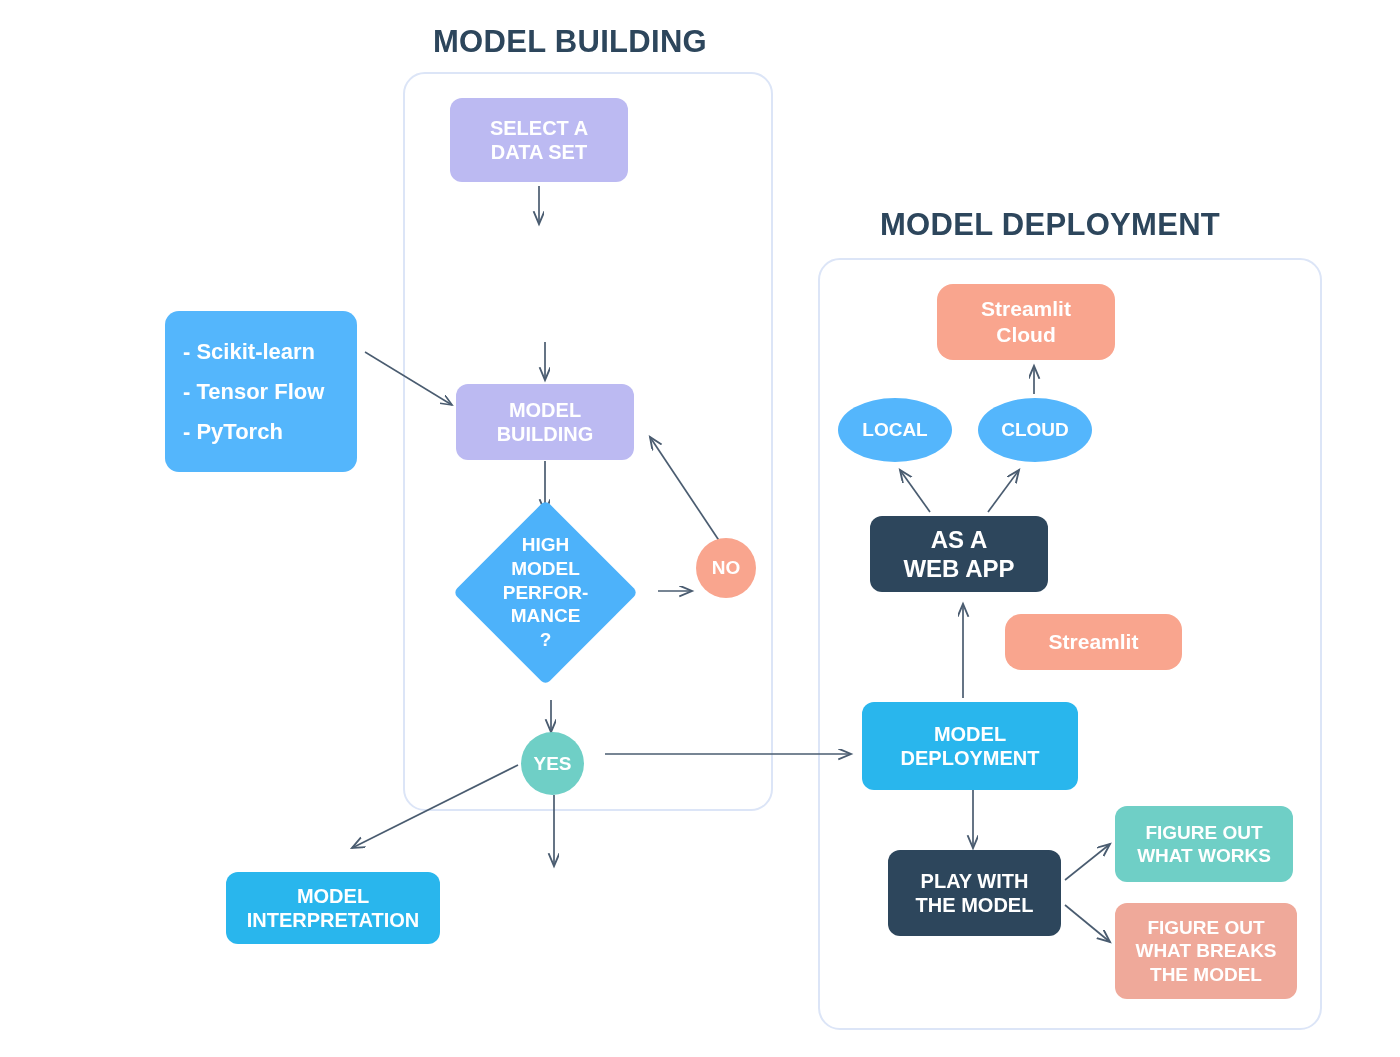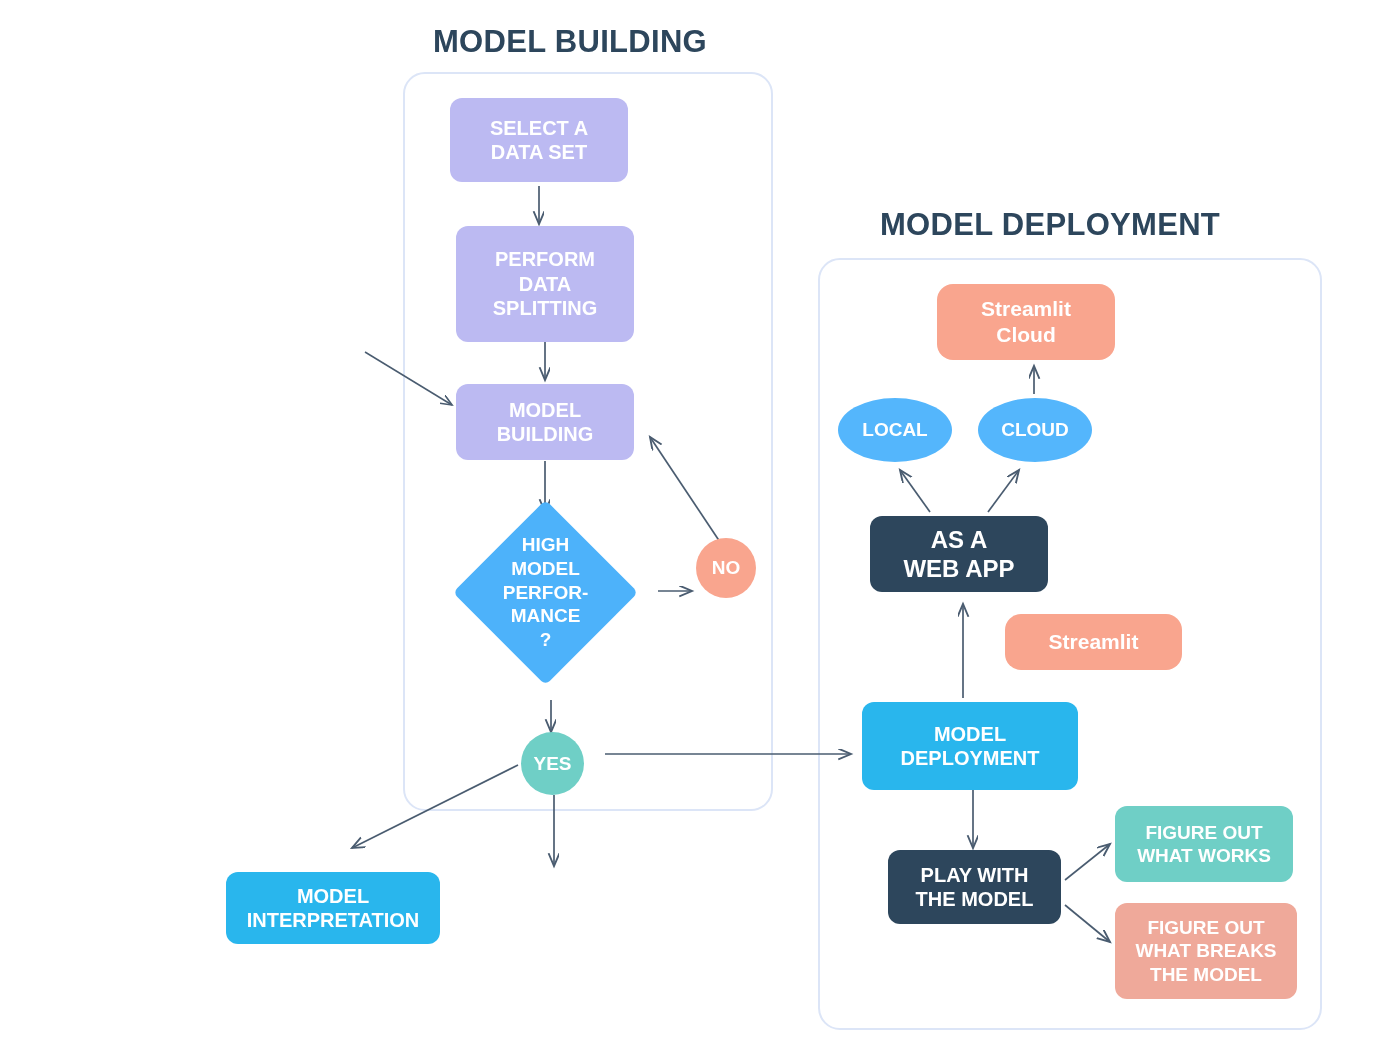--- a/index.html
+++ b/index.html
@@ -154,23 +154,20 @@
     </g>
     <g stroke="#4A5C70" stroke-width="1.5" fill="none" marker-end="url(#ah)">
 
       <line x1="365" y1="352" x2="452" y2="405"></line>
     </g>
   </svg>
 
   <div class="node rounded" style="left:450px; top:98px; width:178px; height:84px; background:#BCBAF2; font-size:20px; white-space:pre-line;">SELECT A
 DATA SET</div>
 
-  <div class="node rounded" style="left:456px; top:226px; width:178px; height:116px; background:#BCBAF2; font-size:20px; white-space:pre-line;">PERFORM
-DATA
-SPLITTING</div>
 
   <div class="node rounded" style="left:456px; top:384px; width:178px; height:76px; background:#BCBAF2; font-size:20px; white-space:pre-line;">MODEL
 BUILDING</div>
 
   <div class="diamond-wrap" style="left:480px; top:527px; width:131px; height:131px;">
     <div class="diamond-shape"></div>
     <div class="diamond-label" style="white-space:pre-line;">HIGH
 MODEL
 PERFOR-
 MANCE
@@ -178,37 +175,42 @@
   </div>
 
   <div class="node circle" style="left:696px; top:538px; width:60px; height:60px; background:#F9A58E; font-size:19px;">NO</div>
 
   <div class="node circle" style="left:521px; top:732px; width:63px; height:63px; background:#6FCFC6; font-size:19px;">YES</div>
 
   <div class="node rounded" style="left:226px; top:872px; width:214px; height:72px; background:#29B6ED; font-size:20px; white-space:pre-line;">MODEL
 INTERPRETATION</div>
 
 
+  <div class="list-box" style="left:165px; top:311px; width:192px; height:161px;">
+    <span class="tcase">- Scikit-learn</span>
+    <span class="tcase">- Tensor Flow</span>
+    <span class="tcase">- PyTorch</span>
+  </div>
 
   <div class="node pill" style="left:937px; top:284px; width:178px; height:76px; background:#F9A58E; font-size:21px; white-space:pre-line;">Streamlit
 Cloud</div>
 
   <div class="node ellipse" style="left:838px; top:398px; width:114px; height:64px; background:#54B6FC; font-size:19px;">LOCAL</div>
 
   <div class="node ellipse" style="left:978px; top:398px; width:114px; height:64px; background:#54B6FC; font-size:19px;">CLOUD</div>
 
   <div class="node rounded" style="left:870px; top:516px; width:178px; height:76px; background:#2D465C; font-size:24px; white-space:pre-line;">AS A
 WEB APP</div>
 
   <div class="node pill" style="left:1005px; top:614px; width:177px; height:56px; background:#F9A58E; font-size:21px;">Streamlit</div>
 
   <div class="node rounded" style="left:862px; top:702px; width:216px; height:88px; background:#29B6ED; font-size:20px; white-space:pre-line;">MODEL
 DEPLOYMENT</div>
 
-  <div class="node rounded" style="left:888px; top:850px; width:173px; height:74px; background:#2D465C; font-size:20px; white-space:pre-line;">PLAY WITH
+  <div class="node rounded" style="left:888px; top:850px; width:173px; height:86px; background:#2D465C; font-size:20px; white-space:pre-line;">PLAY WITH
 THE  MODEL</div>
 
   <div class="node rounded" style="left:1115px; top:806px; width:178px; height:76px; background:#6FCFC6; font-size:19px; white-space:pre-line;">FIGURE OUT
 WHAT WORKS</div>
 
   <div class="node rounded" style="left:1115px; top:903px; width:182px; height:96px; background:#EFA99A; font-size:19px; white-space:pre-line;">FIGURE OUT
 WHAT BREAKS
 THE MODEL</div>
 
 </div>

